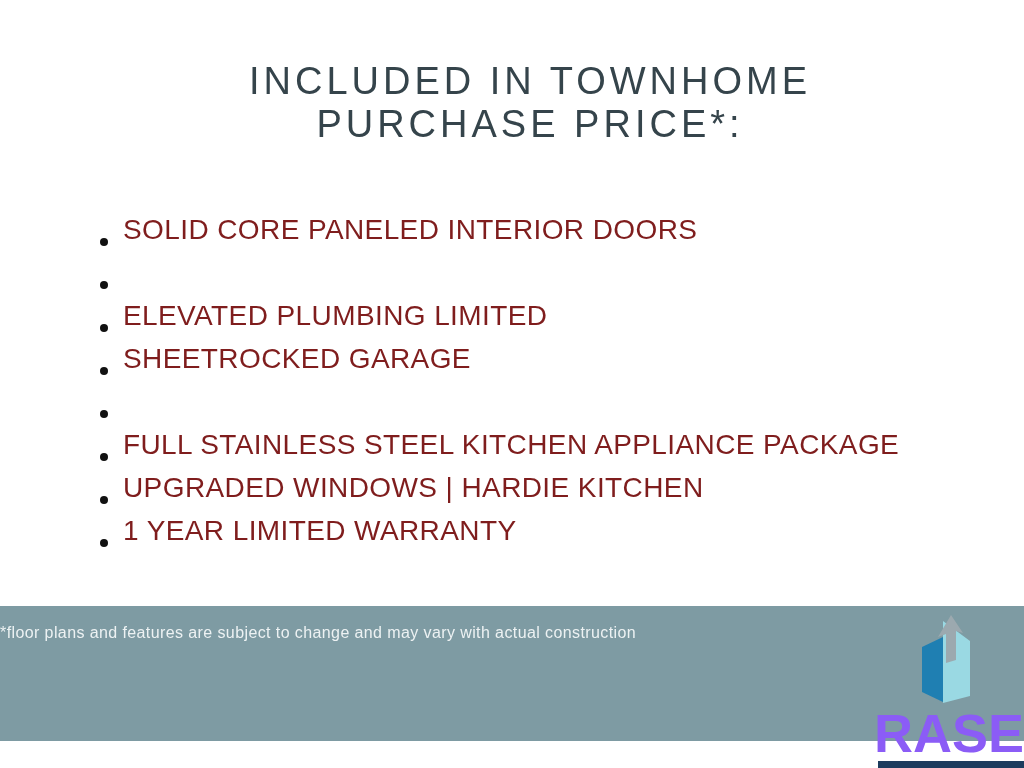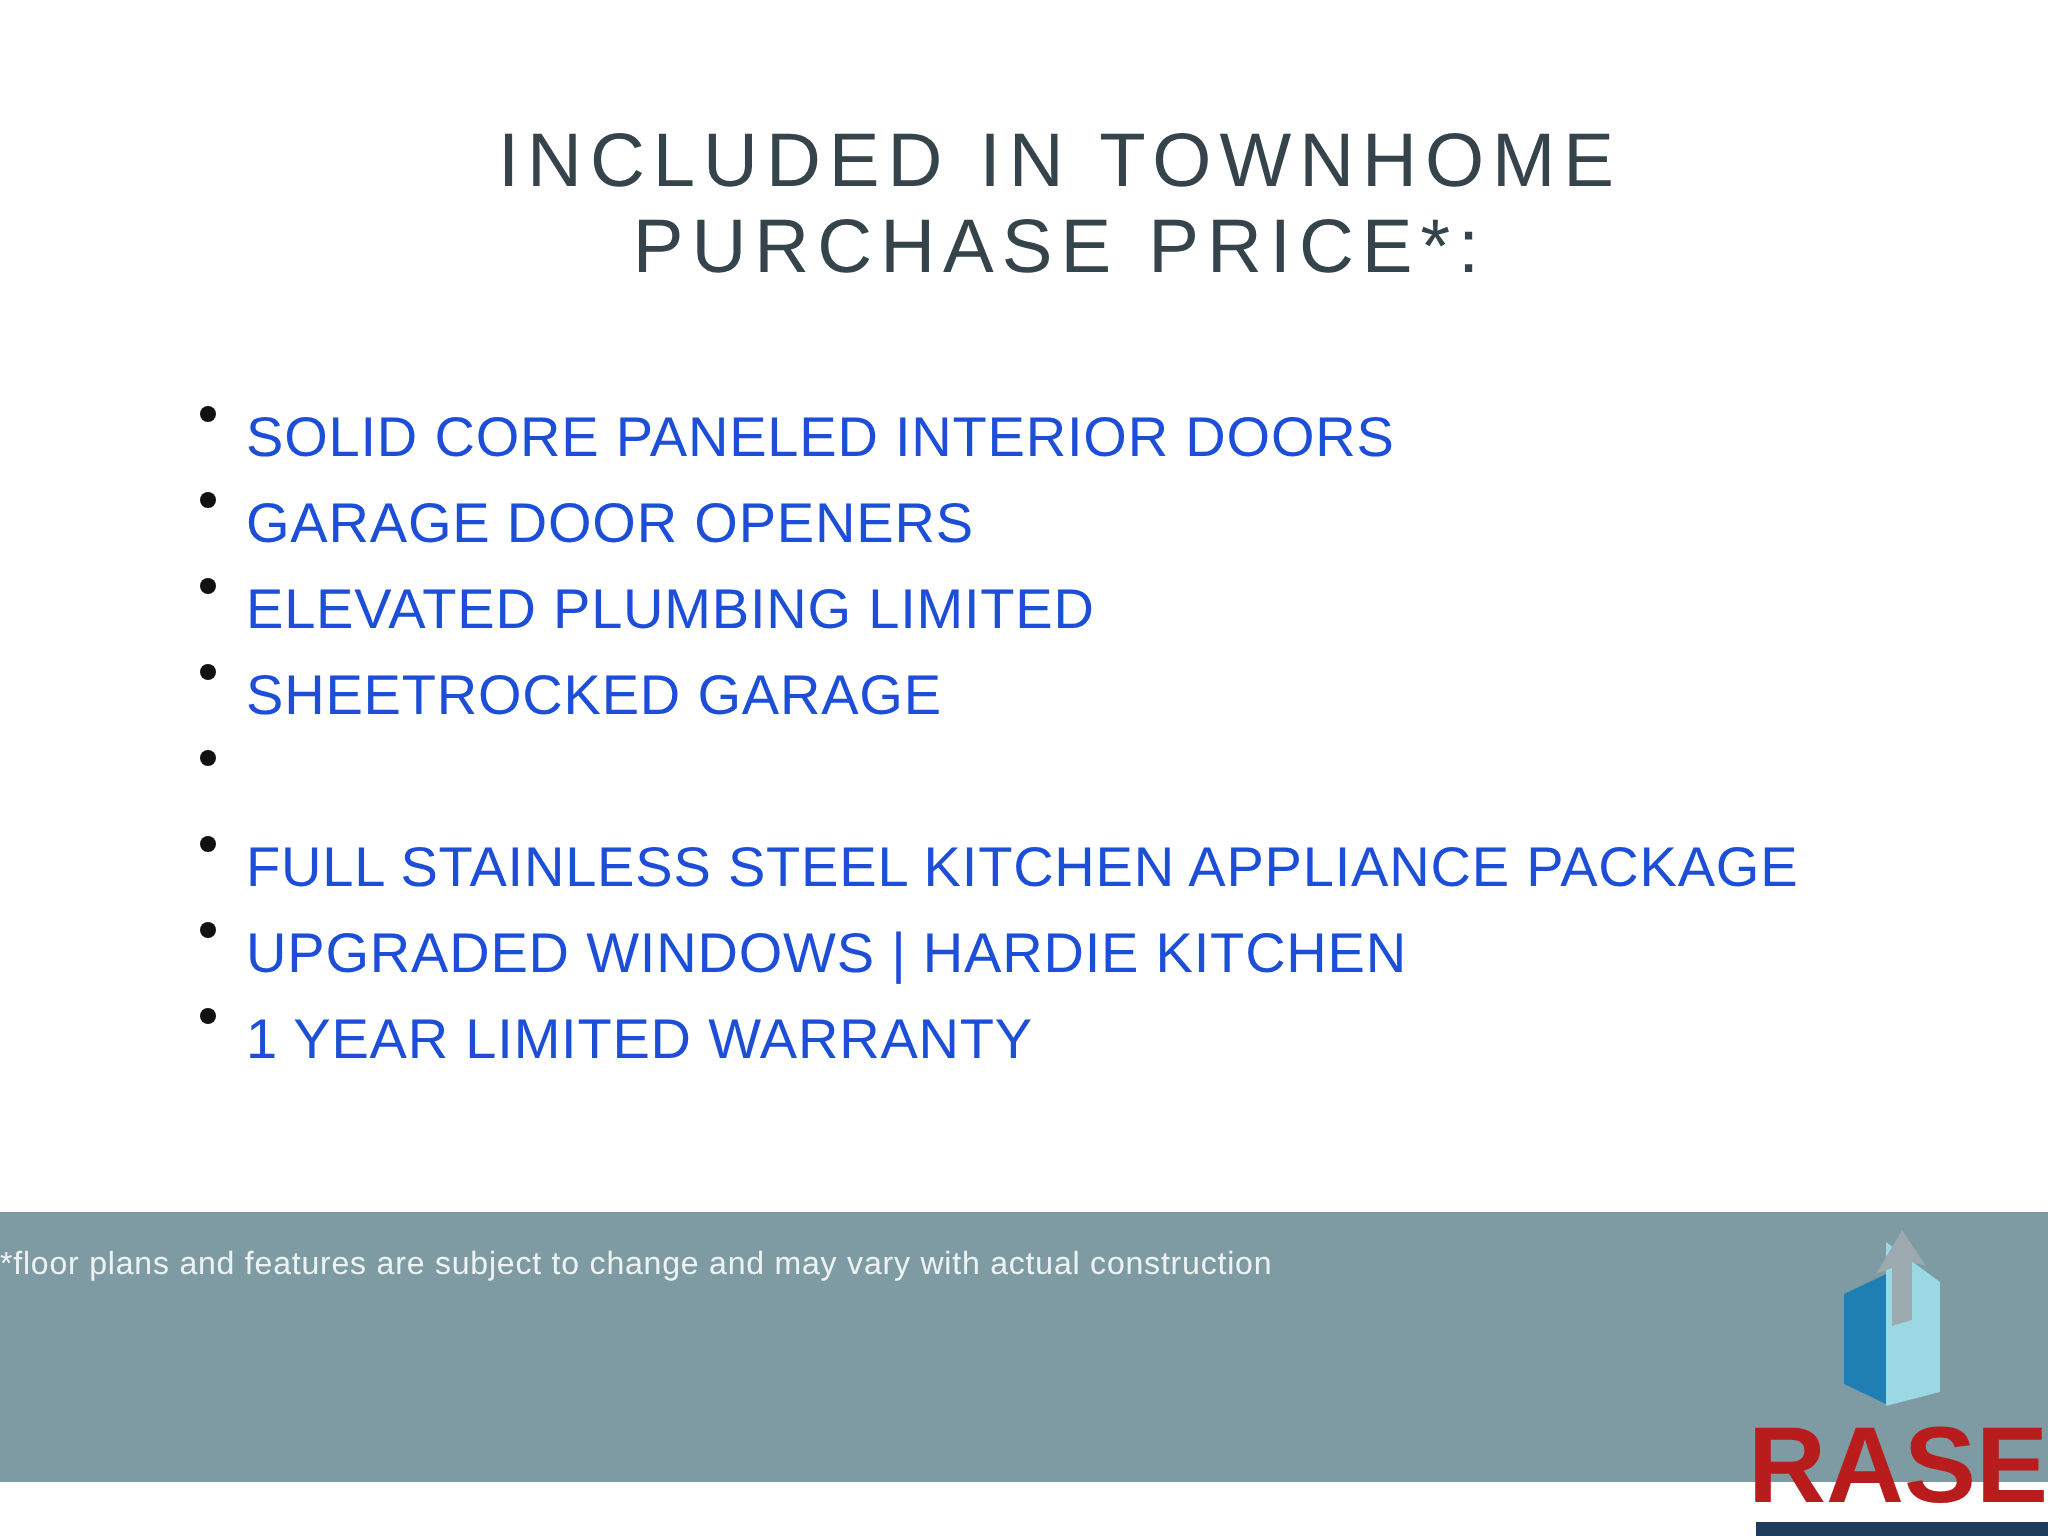--- a/index.html
+++ b/index.html
@@ -28,23 +28,23 @@
     padding-left: 36px;
   }
   .features-list {
     position: absolute;
     top: 203px;
     left: 100px;
     list-style: none;
   }
   .features-list li {
     display: flex;
-    align-items: flex-start;
+    align-items: flex-end;
     height: 43px;
-    color: #1d4ed8;
+    color: #7f1d1d;
   }
   .bullet-dot {
     width: 8px;
     height: 8px;
     border-radius: 50%;
     background: #111111;
     margin-right: 15px;
     flex: 0 0 auto;
   }
   .feature-text {
@@ -77,21 +77,21 @@
     height: 90px;
   }
   .logo-wordmark {
     position: absolute;
     left: 874px;
     top: 706px;
     font-size: 54px;
     line-height: 54px;
     font-weight: 700;
     letter-spacing: 0px;
-    color: #b91c1c;
+    color: #8b5cf6;
     white-space: nowrap;
   }
   .logo-underline-bar {
     position: absolute;
     left: 878px;
     top: 761px;
     width: 146px;
     height: 7px;
     background: #1D3C5E;
   }
@@ -106,21 +106,20 @@
     <div class="title-line">PURCHASE PRICE*:</div>
   </div>
 
   <ul class="features-list">
     <li>
       <span class="bullet-dot"></span>
       <span class="feature-text">SOLID CORE PANELED INTERIOR DOORS</span>
     </li>
     <li>
       <span class="bullet-dot"></span>
-      <span class="feature-text">GARAGE DOOR OPENERS</span>
     </li>
     <li>
       <span class="bullet-dot"></span>
       <span class="feature-text">ELEVATED PLUMBING LIMITED</span>
     </li>
     <li>
       <span class="bullet-dot"></span>
       <span class="feature-text">SHEETROCKED GARAGE</span>
     </li>
     <li>

